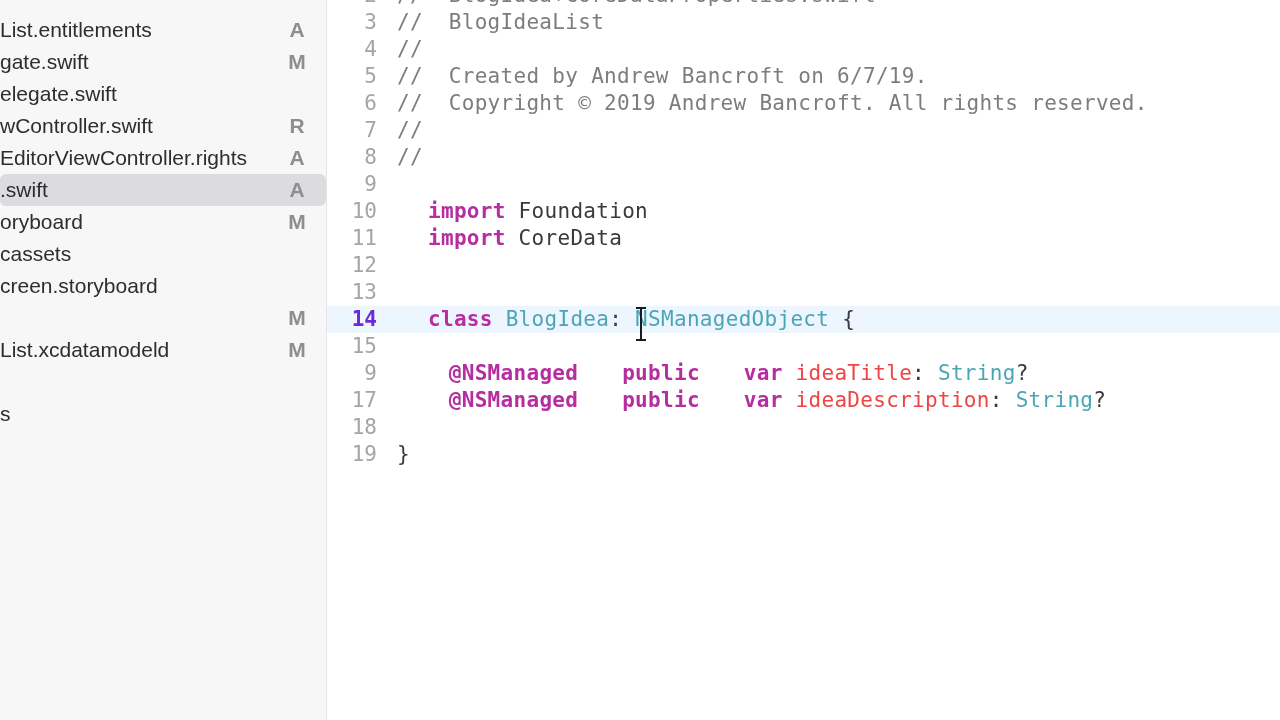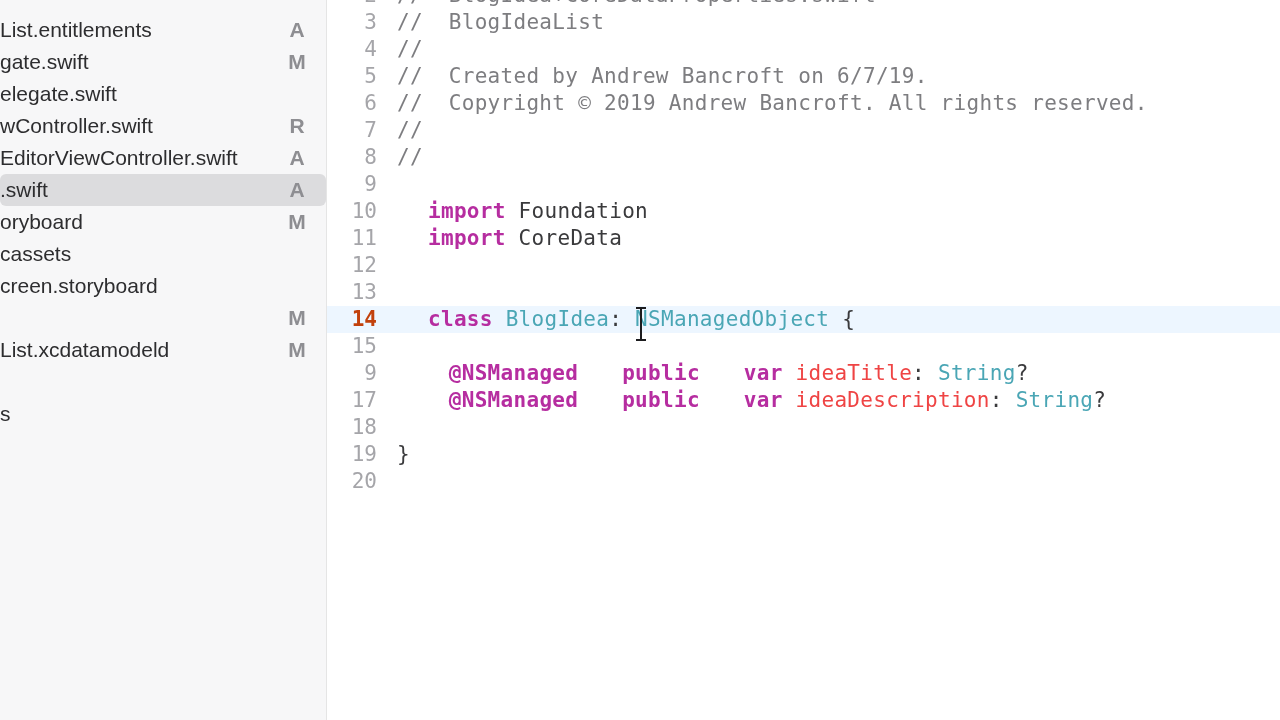--- a/index.html
+++ b/index.html
@@ -8,21 +8,21 @@
   .sidebar { width: 327px; background: #f7f7f8; border-right: 1px solid #e5e5e5; display: flex; flex-direction: column; padding-top: 14px; }
   .file-row { display: flex; align-items: center; justify-content: space-between; height: 32px; padding: 0 18px 0 0; font-family: -apple-system, "Helvetica Neue", Arial, sans-serif; font-size: 21px; color: #2d2d2f; cursor: default; }
   .file-row.selected { background: #dcdcde; border-radius: 6px; }
   .file-name { white-space: nowrap; overflow: hidden; }
   .badge { font-weight: 600; color: #8e8e92; font-size: 21px; width: 22px; text-align: center; }
   .editor { flex: 1; position: relative; background: #ffffff; }
   .code-area { position: absolute; inset: 0; }
   .line { display: flex; align-items: flex-start; height: 27px; }
   .line.highlight { background: #edf6ff; }
   .gutter { width: 70px; text-align: right; padding-right: 20px; color: #a5a5a9; font-size: 21px; line-height: 27px; user-select: none; font-family: "SF Mono", Menlo, Consolas, monospace; }
-  .gutter.bold { font-weight: 700; color: #c2410c; }
+  .gutter.bold { font-weight: 700; color: #6d28d9; }
   .code { white-space: pre; font-size: 21px; line-height: 27px; font-family: "SF Mono", Menlo, Consolas, monospace; letter-spacing: 0.3px; }
   .tok-comment { color: #7d7d80; }
   .tok-keyword { color: #b62da0; font-weight: 600; margin-left: 31px; }
   .tok-module  { color: #3a3a3c; }
   .tok-type    { color: #4aa6b5; }
   .tok-attr    { color: #b62da0; font-weight: 600; text-align: right; }
   .tok-var     { color: #ef4444; }
   .tok-plain   { color: #3a3a3c; }
   .tok-punct   { color: #3a3a3c; }
   .cursor-beam { position: absolute; width: 2px; height: 30px; background: #1c1c1e; }
@@ -46,21 +46,21 @@
       </div>
       <div class="file-row">
         <span class="file-name">elegate.swift</span>
         <span class="badge"></span>
       </div>
       <div class="file-row">
         <span class="file-name">wController.swift</span>
         <span class="badge">R</span>
       </div>
       <div class="file-row">
-        <span class="file-name">EditorViewController.swift</span>
+        <span class="file-name">EditorViewController.rights</span>
         <span class="badge">A</span>
       </div>
       <div class="file-row selected">
         <span class="file-name">.swift</span>
         <span class="badge">A</span>
       </div>
       <div class="file-row">
         <span class="file-name">oryboard</span>
         <span class="badge">M</span>
       </div>
@@ -157,21 +157,17 @@
           <div class="code"><span class="tok-plain">    </span><span class="tok-attr">@NSManaged</span><span class="tok-plain"> </span><span class="tok-keyword">public</span><span class="tok-plain"> </span><span class="tok-keyword">var</span><span class="tok-plain"> </span><span class="tok-var">ideaDescription</span><span class="tok-punct">: </span><span class="tok-type">String</span><span class="tok-punct">?</span></div>
         </div>
         <div class="line">
           <div class="gutter">18</div>
           <div class="code"><span class="tok-plain"></span></div>
         </div>
         <div class="line">
           <div class="gutter">19</div>
           <div class="code"><span class="tok-punct">}</span></div>
         </div>
-        <div class="line">
-          <div class="gutter">20</div>
-          <div class="code"><span class="tok-plain"></span></div>
-        </div>
       </div>
     <div class="cursor-beam" id="cursor-beam" style="left: 313px; top: 309px;"></div>
   </div>
 
 </div>
 
 </body></html>

